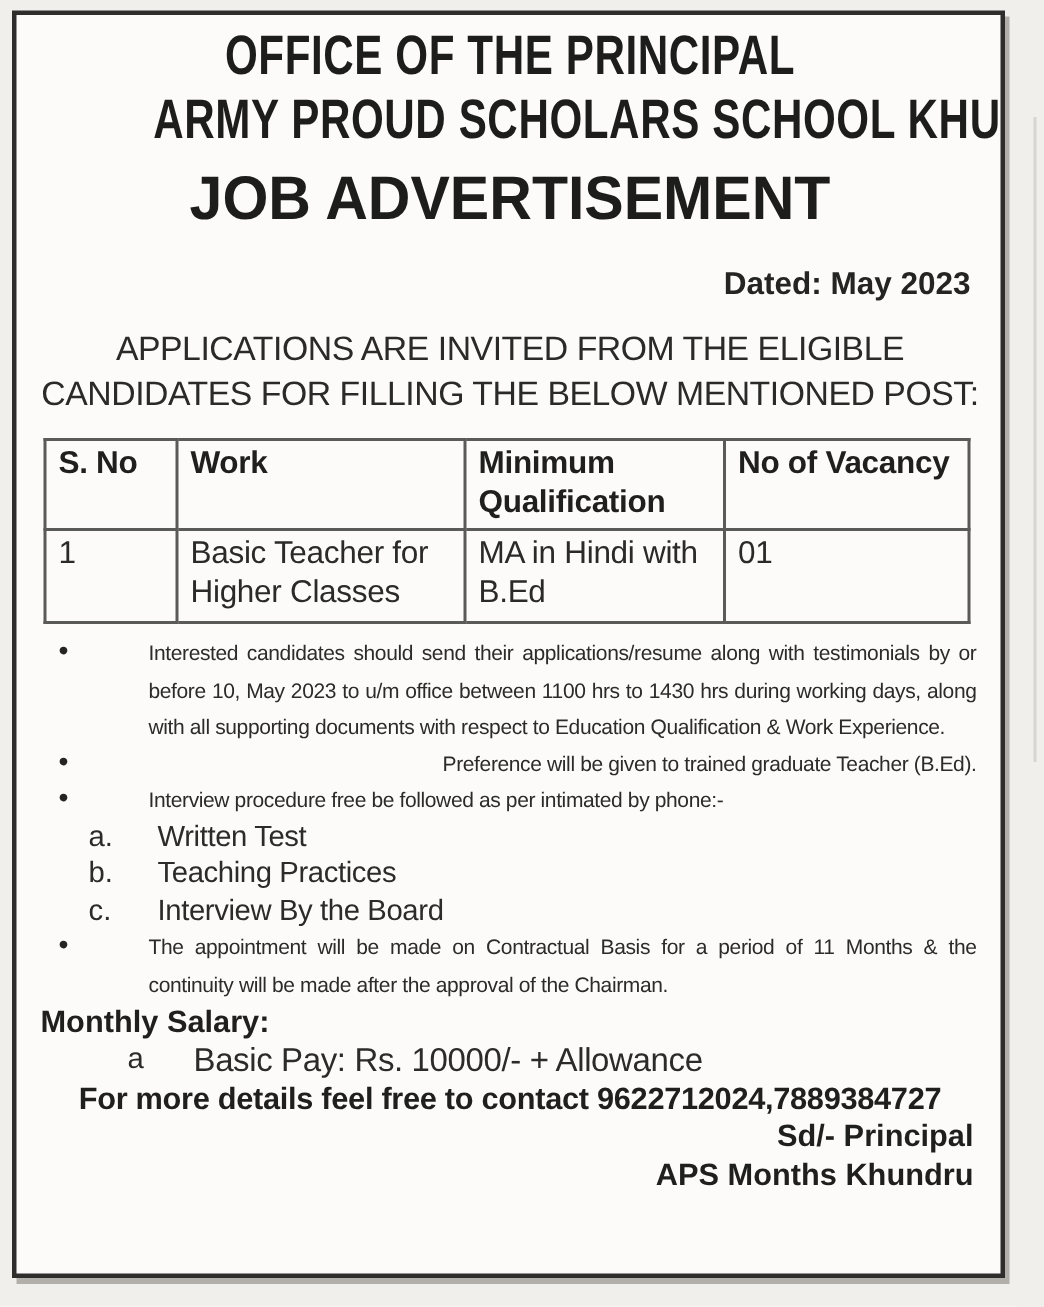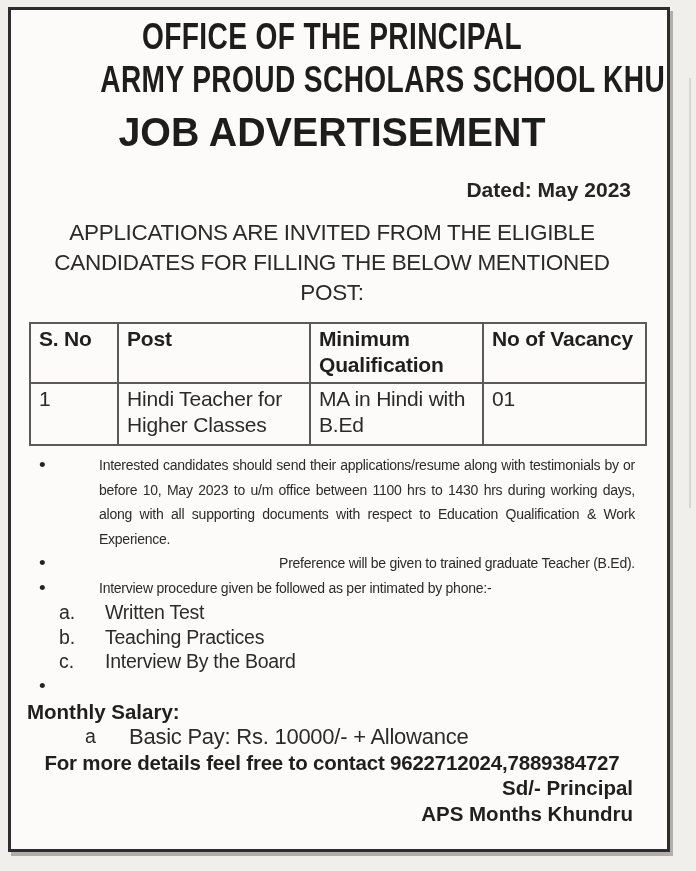--- a/index.html
+++ b/index.html
@@ -12,21 +12,21 @@
   .scan-edge-line{
     position:absolute;right:5px;top:78px;width:2px;height:430px;
     background:#d8d5d0;
   }
   .page{
     position:absolute;left:8px;top:7px;width:662px;height:845px;
     box-sizing:border-box;
     background:#fcfbf9;
     border:3px solid #2e2d2b;
     box-shadow:3px 4px 0 rgba(125,122,117,.55);
-    padding:5px 30px 0 16px;
+    padding:5px 14px 0 16px;
     overflow:hidden;
   }
   .hdr-line{
     text-align:center;font-weight:bold;font-size:37px;line-height:43px;
     letter-spacing:.5px;white-space:nowrap;
     transform:scaleX(.76);transform-origin:50% 0;
     color:#1d1d1b;
   }
   .doc-title{
     margin-top:8px;text-align:center;font-weight:bold;font-size:41px;line-height:47px;
@@ -111,65 +111,66 @@
   <table class="vacancy">
     <colgroup>
       <col class="col-sno">
         <col class="col-post">
         <col class="col-qual">
         <col class="col-vac">
     </colgroup>
     <tbody>
         <tr>
       <th>S. No</th>
-      <th>Post</th>
+      <th>Work</th>
       <th>Minimum Qualification</th>
       <th>No of Vacancy</th>
     </tr>
     <tr>
       <td>1</td>
-      <td>Hindi Teacher for Higher Classes</td>
+      <td>Basic Teacher for Higher Classes</td>
       <td>MA in Hindi with B.Ed</td>
       <td>01</td>
     </tr>
   </tbody>
     </table>
 
   <div class="body-block">
 
     <div class="bullet-row">
       <span class="bullet-mark">•</span>
       <span class="bullet-text">Interested candidates should send their applications/resume along with testimonials by or before 10, May 2023 to u/m office between 1100 hrs to 1430 hrs during working days, along with all supporting documents with respect to Education Qualification &amp; Work Experience.</span>
     </div>
 
     <div class="bullet-row">
       <span class="bullet-mark">•</span>
       <span class="bullet-text" style="text-align:right;">Preference will be given to trained graduate Teacher (B.Ed).</span>
     </div>
 
     <div class="bullet-row">
       <span class="bullet-mark">•</span>
-      <span class="bullet-text" style="text-align:left;">Interview procedure given be followed as per intimated by phone:-</span>
+      <span class="bullet-text" style="text-align:left;">Interview procedure free be followed as per intimated by phone:-</span>
     </div>
 
     <div class="sub-row">
       <span class="sub-label">a.</span>
       <span class="sub-text">Written Test</span>
     </div>
     <div class="sub-row">
       <span class="sub-label">b.</span>
       <span class="sub-text">Teaching Practices</span>
     </div>
     <div class="sub-row">
       <span class="sub-label">c.</span>
       <span class="sub-text">Interview By the Board</span>
     </div>
 
     <div class="bullet-row">
       <span class="bullet-mark">•</span>
+      <span class="bullet-text">The appointment will be made on Contractual Basis for a period of 11 Months &amp; the continuity will be made after the approval of the Chairman.</span>
     </div>
 
     <div class="salary-heading">Monthly Salary:</div>
 
     <div class="salary-row">
       <span class="salary-label">a</span>
       <span class="salary-text">Basic Pay: Rs. 10000/- + Allowance</span>
     </div>
 
     <div class="contact-line">For more details feel free to contact 9622712024,7889384727</div>

